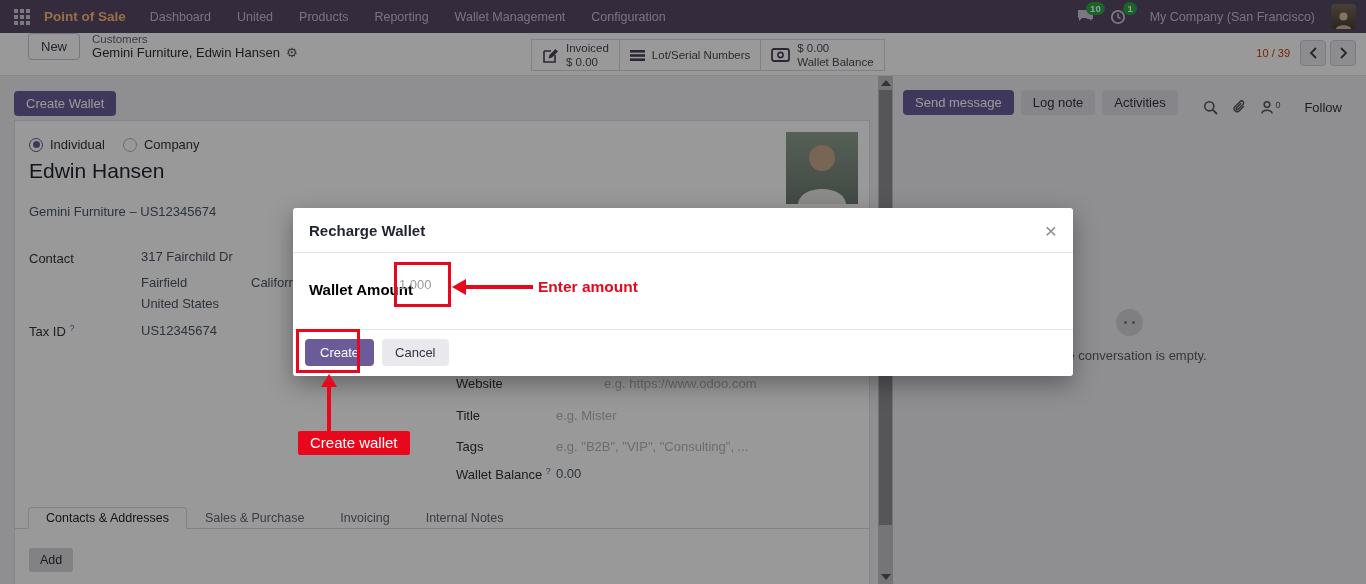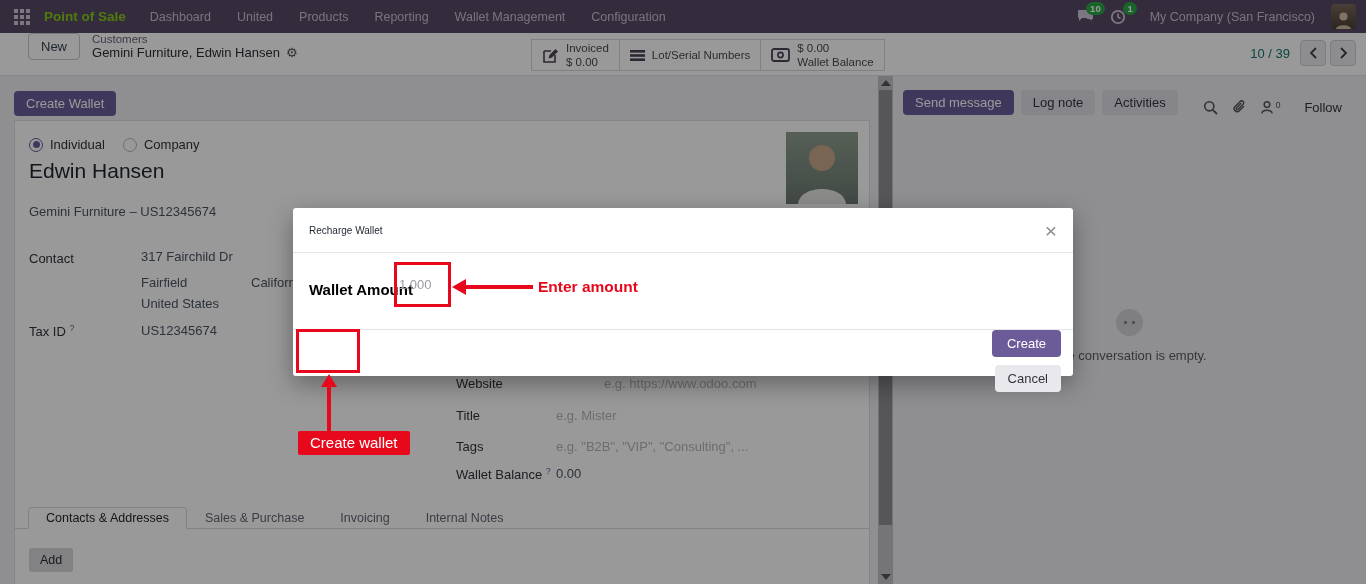--- a/index.html
+++ b/index.html
@@ -4,21 +4,21 @@
 <style>
   * { box-sizing: border-box; margin: 0; padding: 0; }
   html, body { width: 1366px; height: 584px; overflow: hidden; }
   body { font-family: "Liberation Sans", sans-serif; font-size: 13px; color: #374151; position: relative; background: #eeedf2; }
 
   
   .navbar { position: absolute; left: 0; top: 0; width: 1366px; height: 33px; background: #574865; display: flex; align-items: center; justify-content: space-between; padding: 0 10px 0 14px; z-index: 1; }
   .nav-left { display: flex; align-items: center; gap: 14px; }
   .grid-icon { display: grid; grid-template-columns: repeat(3, 4px); grid-gap: 2px; cursor: pointer; }
   .grid-icon span { width: 4px; height: 4px; background: #cfc9d8; }
-  .app-name { color: #84cc16; font-weight: 700; font-size: 13.5px; margin-right: 10px; cursor: pointer; }
+  .app-name { color: #fdba74; font-weight: 700; font-size: 13.5px; margin-right: 10px; cursor: pointer; }
   .nav-menu { display: flex; gap: 26px; }
   .nav-menu span { color: #c9c2d2; font-size: 12.5px; cursor: pointer; }
   .nav-right { display: flex; align-items: center; gap: 16px; }
   .nav-ico { position: relative; color: #cfc9d8; display: inline-flex; cursor: pointer; }
   .nav-badge { position: absolute; top: -7px; right: -11px; background: #28a745; color: #fff; font-size: 9.5px; line-height: 13px; padding: 0 4px; border-radius: 8px; font-weight: 700; }
   .company-name { color: #c9c2d2; font-size: 12.5px; margin-left: 8px; cursor: pointer; }
   .nav-avatar { width: 25px; height: 25px; border-radius: 4px; overflow: hidden; background: linear-gradient(#7a6a5a, #4a4038); cursor: pointer; display: flex; align-items: flex-end; justify-content: center; }
 
   
   .control-panel { position: absolute; left: 0; top: 33px; width: 1366px; height: 43px; background: #ffffff; border-bottom: 1px solid #e2e2e6; display: flex; align-items: flex-start; padding: 0 28px; z-index: 1; }
@@ -26,21 +26,21 @@
   .crumbs { margin-left: 12px; line-height: 1.15; }
   .crumb-parent { font-size: 11.5px; color: #6a6176; cursor: pointer; display: block; }
   .crumb-current { font-size: 13px; color: #2d2d35; display: inline-block; }
   .gear-glyph { font-family: "DejaVu Sans", sans-serif; color: #4d4d55; font-size: 13px; margin-left: 6px; cursor: pointer; }
   .stat-group { position: absolute; left: 531px; top: 6px; display: flex; }
   .stat-btn { display: flex; align-items: center; gap: 7px; background: #fff; border: 1px solid #d7d7dc; padding: 2px 10px; height: 32px; cursor: pointer; color: #4a4a52; }
   .stat-btn + .stat-btn { border-left: none; }
   .stat-text { font-size: 11.5px; line-height: 1.25; text-align: left; }
   .stat-ico { color: #4c4258; display: inline-flex; }
   .pager-zone { position: absolute; right: 10px; top: 7px; display: flex; align-items: center; gap: 10px; }
-  .pager-text { color: #0f766e; font-size: 13px; }
+  .pager-text { color: #c2410c; font-size: 11px; }
   .pager-btn { width: 26px; height: 26px; border: 1px solid #cfcfd4; background: #ececf0; border-radius: 4px; display: flex; align-items: center; justify-content: center; color: #3f3f46; cursor: pointer; }
   .pager-btn + .pager-btn { margin-left: -6px; }
 
   
   .content { position: absolute; left: 0; top: 76px; width: 1366px; height: 508px; background: #eeedf2; }
   .btn-primary { background: #6b5c99; color: #fff; border: none; border-radius: 4px; padding: 5px 12px; font-size: 13px; cursor: pointer; font-family: inherit; }
   .create-wallet { position: absolute; left: 14px; top: 15px; }
   .sheet { position: absolute; left: 14px; top: 44px; width: 856px; bottom: 0; background: #fff; border: 1px solid #dedee3; border-bottom: none; }
 
   .radio-row { position: absolute; left: 14px; top: 16px; display: flex; gap: 18px; align-items: center; font-size: 13px; color: #33333b; }
@@ -81,26 +81,26 @@
   .follow-link { font-size: 13px; color: #33333b; margin-left: 10px; cursor: pointer; }
   .empty-convo { position: absolute; left: 0; top: 233px; width: 100%; text-align: center; }
   .face-circle { width: 27px; height: 27px; border-radius: 50%; background: #d4d4d8; display: inline-flex; align-items: center; justify-content: center; gap: 5px; }
   .face-circle i { width: 3px; height: 3px; border-radius: 50%; background: #77777e; }
   .empty-text { margin-top: 12px; color: #5c5c63; font-size: 13px; }
 
   
   .overlay { position: absolute; left: 0; top: 0; width: 1366px; height: 584px; background: rgba(0,0,0,0.40); z-index: 50; }
   .modal { position: absolute; left: 293px; top: 208px; width: 780px; height: 168px; background: #fff; border-radius: 3px; box-shadow: 0 8px 24px rgba(0,0,0,0.35); z-index: 60; }
   .modal-header { height: 45px; display: flex; align-items: center; padding: 0 16px; border-bottom: 1px solid #e4e4e8; }
-  .modal-title { font-size: 10px; color: #1f2430; }
+  .modal-title { font-size: 15px; color: #1f2430; font-weight: bold; }
   .modal-close { margin-left: auto; font-size: 21px; color: #8a8a92; cursor: pointer; line-height: 1; }
   .modal-body { height: 77px; border-bottom: 1px solid #e4e4e8; position: relative; }
   .modal-field-label { position: absolute; left: 16px; top: 28px; font-weight: 700; font-size: 15px; color: #000000; text-align: center; }
   .modal-input { position: absolute; left: 106px; top: 24px; width: 44px; font-size: 13px; color: #9b9ba1; cursor: text; }
-  .modal-footer { height: 45px; display: flex; align-items: flex-end; padding: 0 12px; gap: 8px; flex-direction: column; }
+  .modal-footer { height: 45px; display: flex; align-items: center; padding: 0 12px; gap: 8px; }
   .btn-cancel { background: #e9e9ed; border: none; border-radius: 4px; padding: 6px 13px; font-size: 13px; color: #33333b; cursor: pointer; font-family: inherit; }
   .modal-footer .btn-primary { padding: 6px 15px; }
 
   
   .ann { position: absolute; z-index: 70; }
   .ann-rect { border: 3px solid #e8081c; background: transparent; }
   .ann-rect-input { left: 394px; top: 262px; width: 57px; height: 45px; }
   .ann-rect-create { left: 296px; top: 329px; width: 64px; height: 44px; }
   .ann-arrowhead-left { left: 452px; top: 279px; width: 0; height: 0; border-top: 8px solid transparent; border-bottom: 8px solid transparent; border-right: 14px solid #e8081c; }
   .ann-hline { left: 465px; top: 285px; width: 68px; height: 4px; background: #e8081c; }

